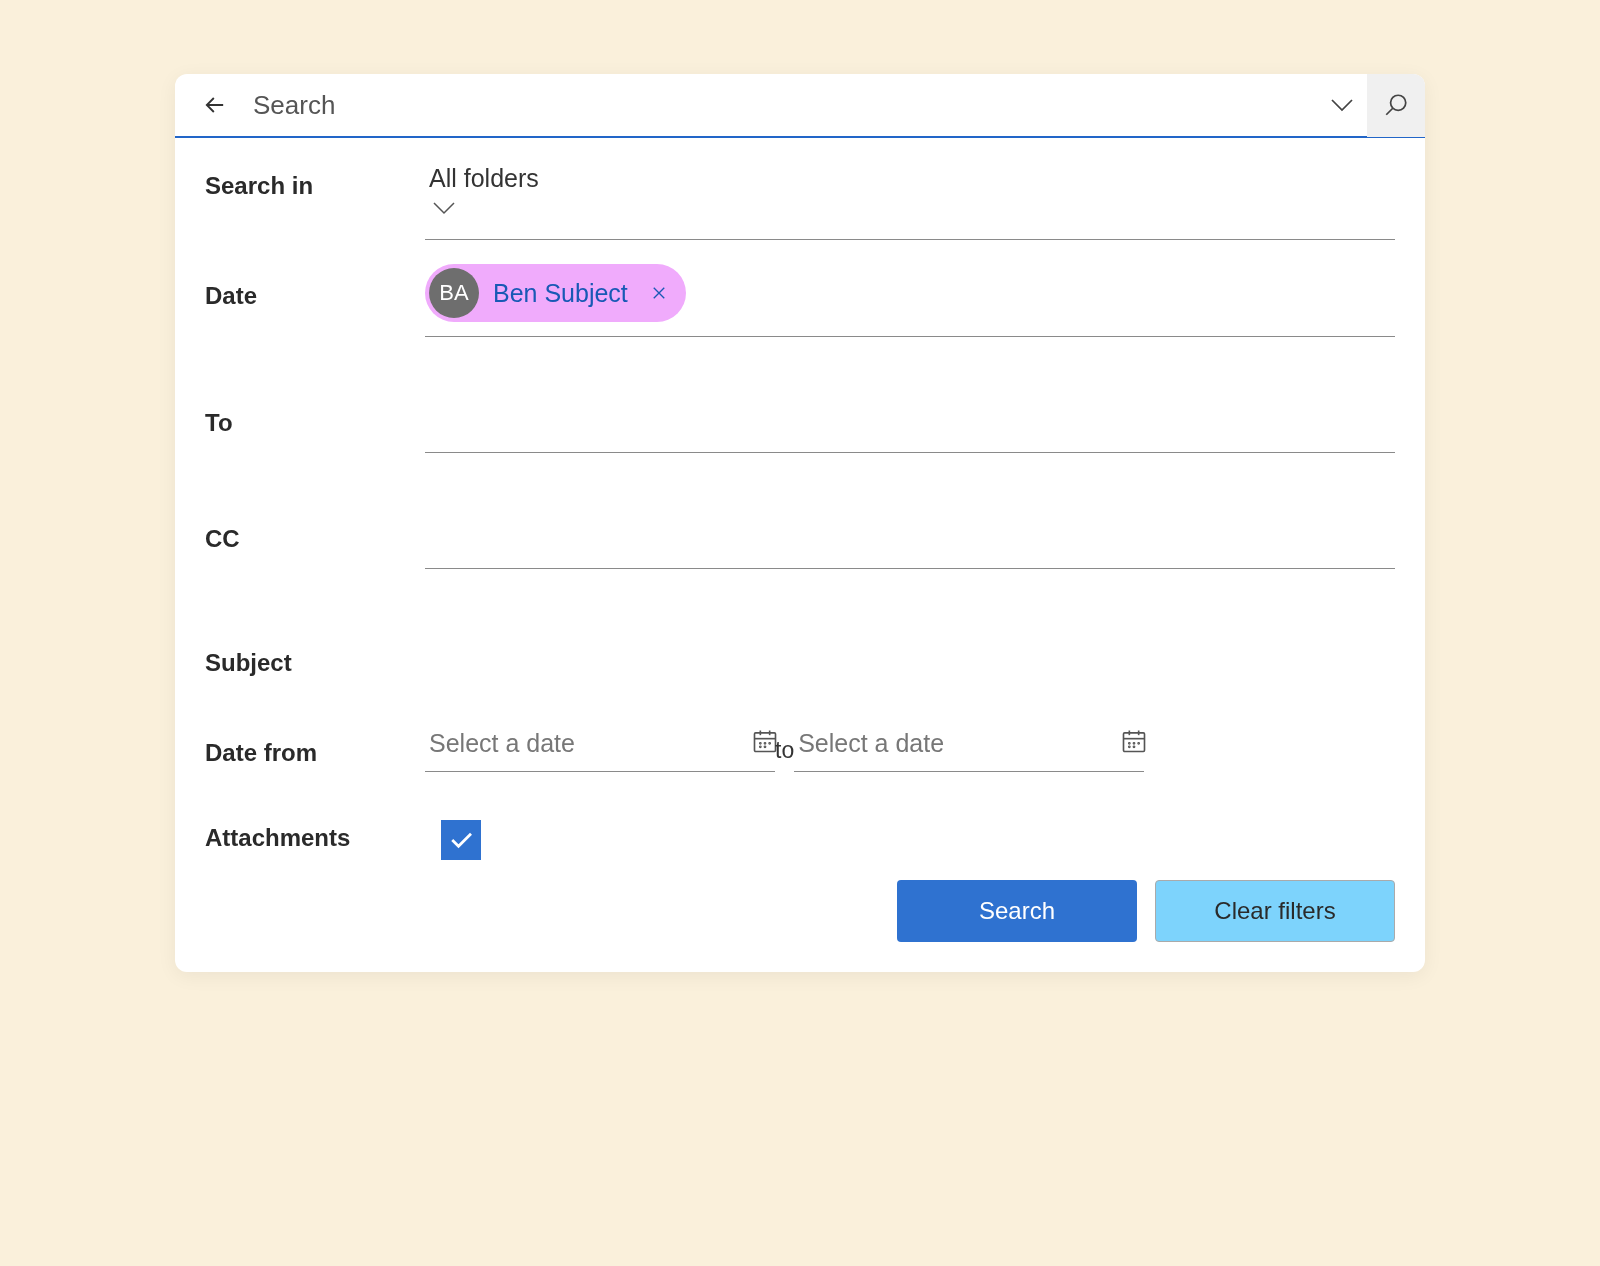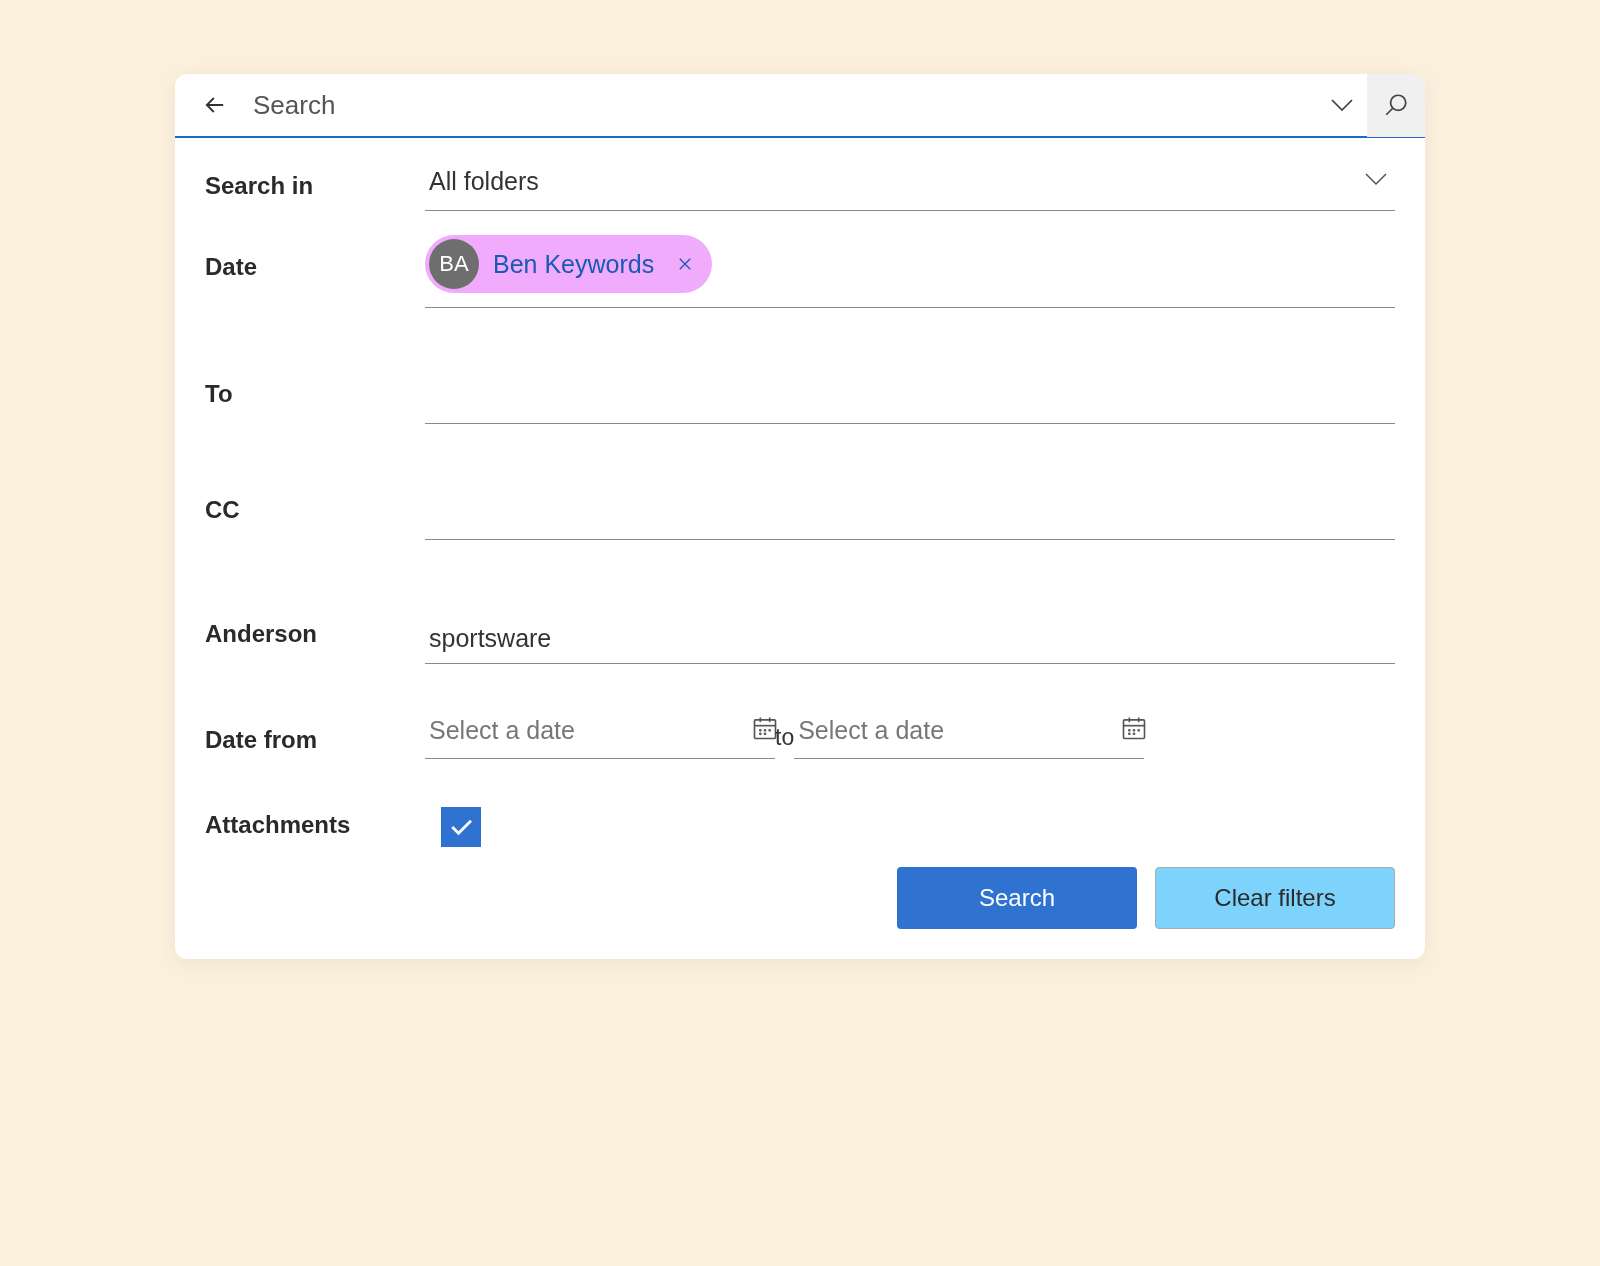--- a/index.html
+++ b/index.html
@@ -102,24 +102,24 @@
       color: #333;
       outline: none;
       font-family: inherit;
       background: transparent;
     }
     .focused-input {
       border-bottom: 2px solid #1f1f1f;
     }
     .select-wrap {
       display: flex;
-      align-items: center;
       border-bottom: 1.5px solid #8a8a8a;
       padding: 0 4px 12px 4px;
       cursor: pointer;
+      flex-direction: column;
     }
     .select-value {
       flex: 1;
       font-size: 25px;
       color: #333;
     }
     .select-chevron {
       color: #555;
     }
     .person-chip {
@@ -275,21 +275,21 @@
         </div>
       </div>
     </div>
 
     <div class="form-row">
       <div class="row-label" style="padding-top:18px">Date</div>
       <div class="row-field">
         <div class="field-with-chip">
           <div class="person-chip">
             <div class="chip-avatar">BA</div>
-            <span class="chip-name">Ben Keywords</span>
+            <span class="chip-name">Ben Subject</span>
             <span class="chip-close">
               <svg width="18" height="18" viewBox="0 0 24 24" fill="none" stroke="currentColor" stroke-width="1.8">
                   <path d="M5 5l14 14M19 5L5 19"></path>
                 </svg>
             </span>
           </div>
         </div>
       </div>
     </div>
 
@@ -302,24 +302,21 @@
 
     <div class="form-row">
       <div class="row-label" style="padding-top:28px">CC</div>
       <div class="row-field">
         <input class="underline-input" style="padding-top: 32px;" type="text">
       </div>
     </div>
 
 
     <div class="form-row">
-      <div class="row-label" style="padding-top:36px">Anderson</div>
-      <div class="row-field">
-        <input class="underline-input" style="padding-top: 40px;" type="text" value="sportsware">
-      </div>
+      <div class="row-label" style="padding-top:36px">Subject</div>
     </div>
 
     <div class="form-row">
       <div class="row-label" style="padding-top:18px">Date from</div>
       <div class="row-field">
         <div class="date-row">
           <div class="date-input-wrap">
             <input class="date-input" type="text" placeholder="Select a date" style="">
             <span class="calendar-icon">
               <svg width="28" height="28" viewBox="0 0 24 24" fill="none" stroke="currentColor" stroke-width="1.4">

